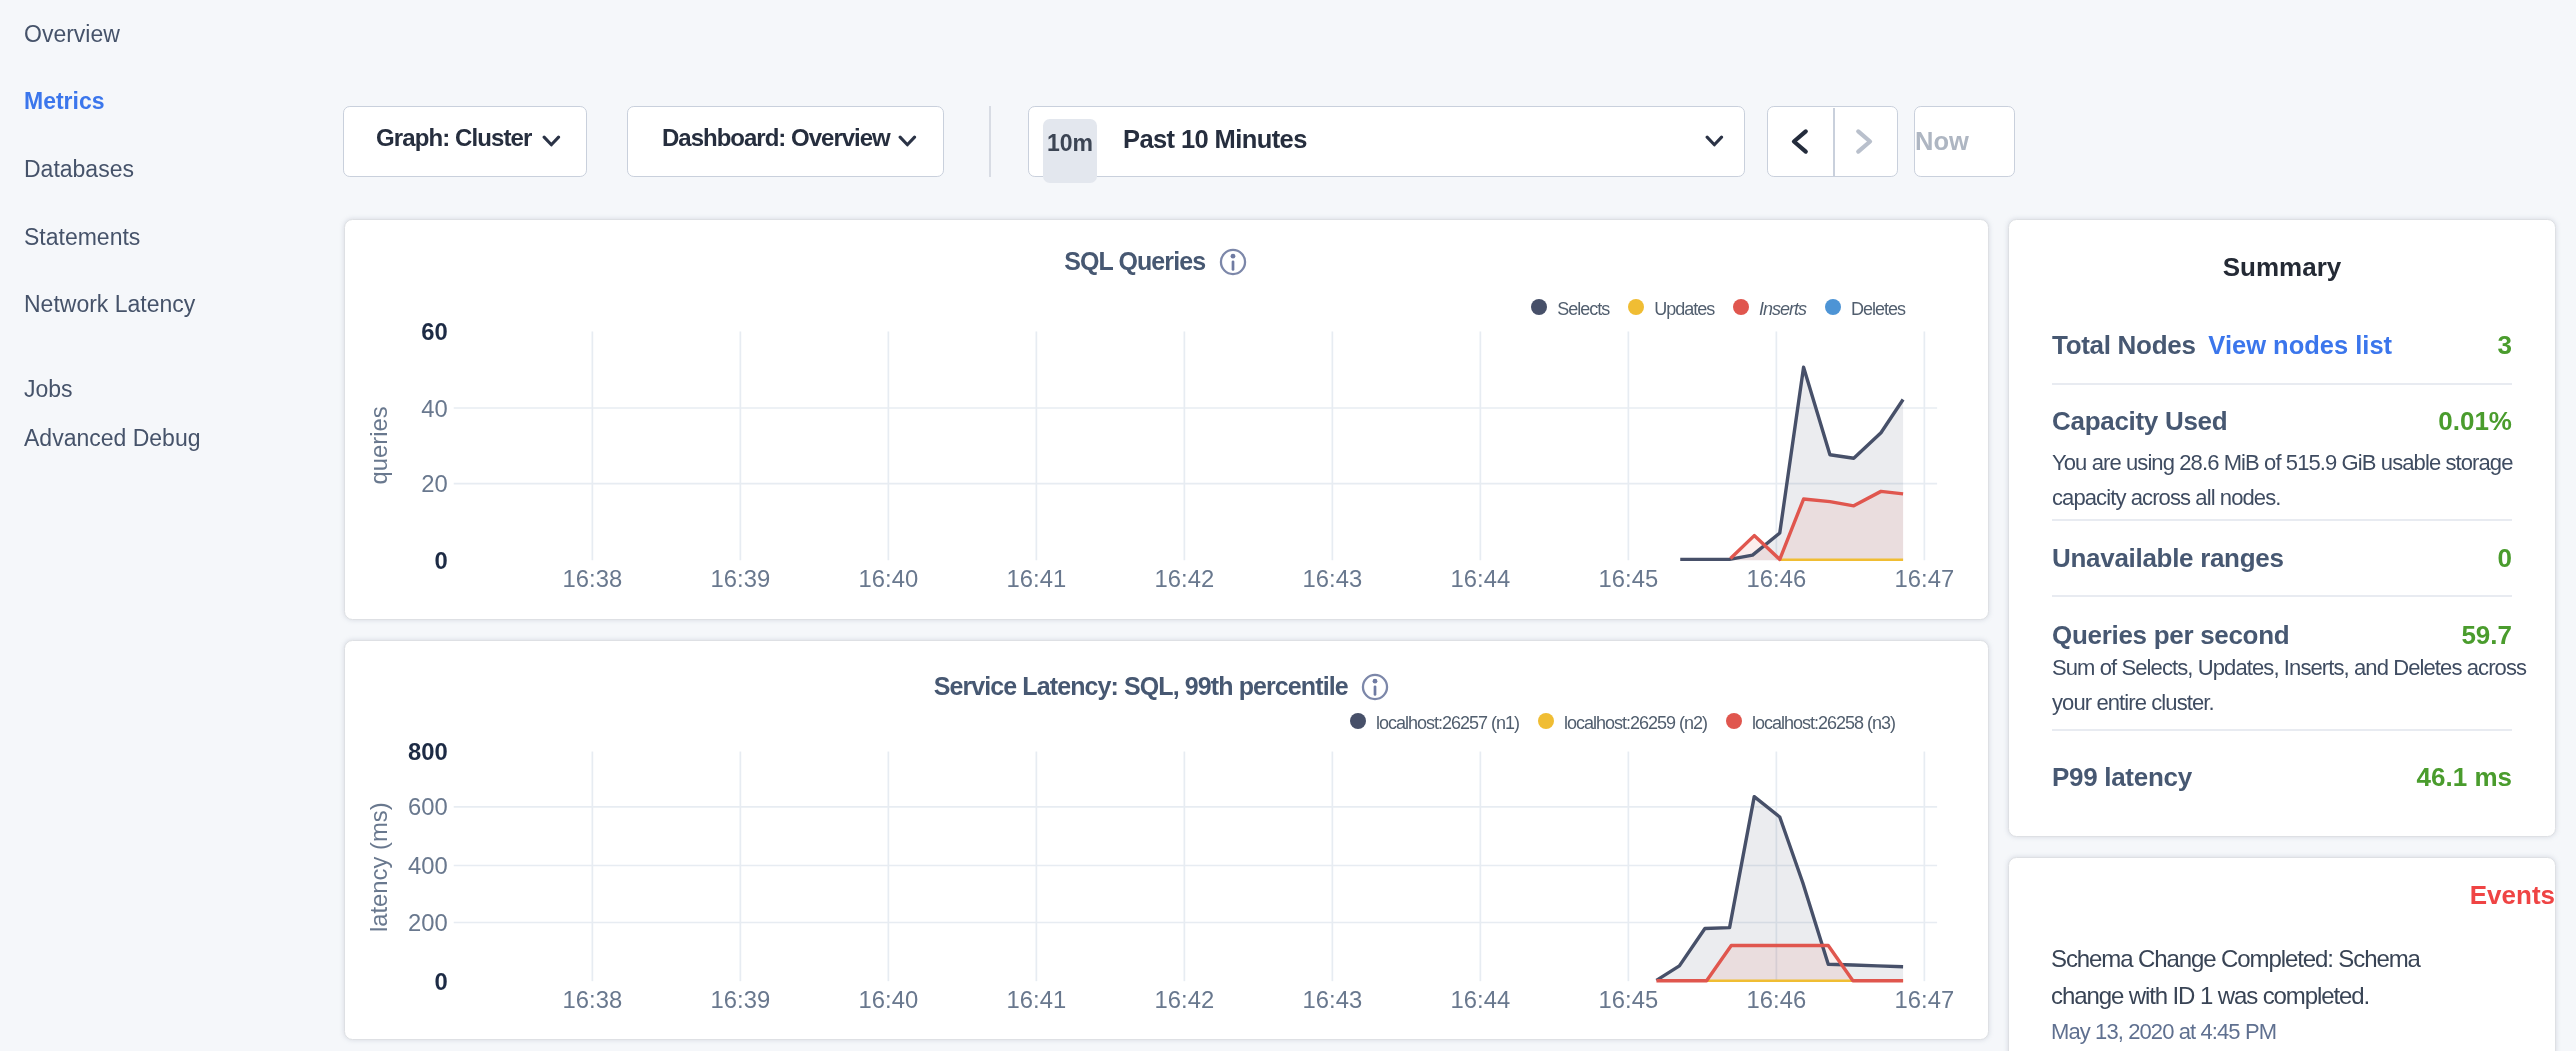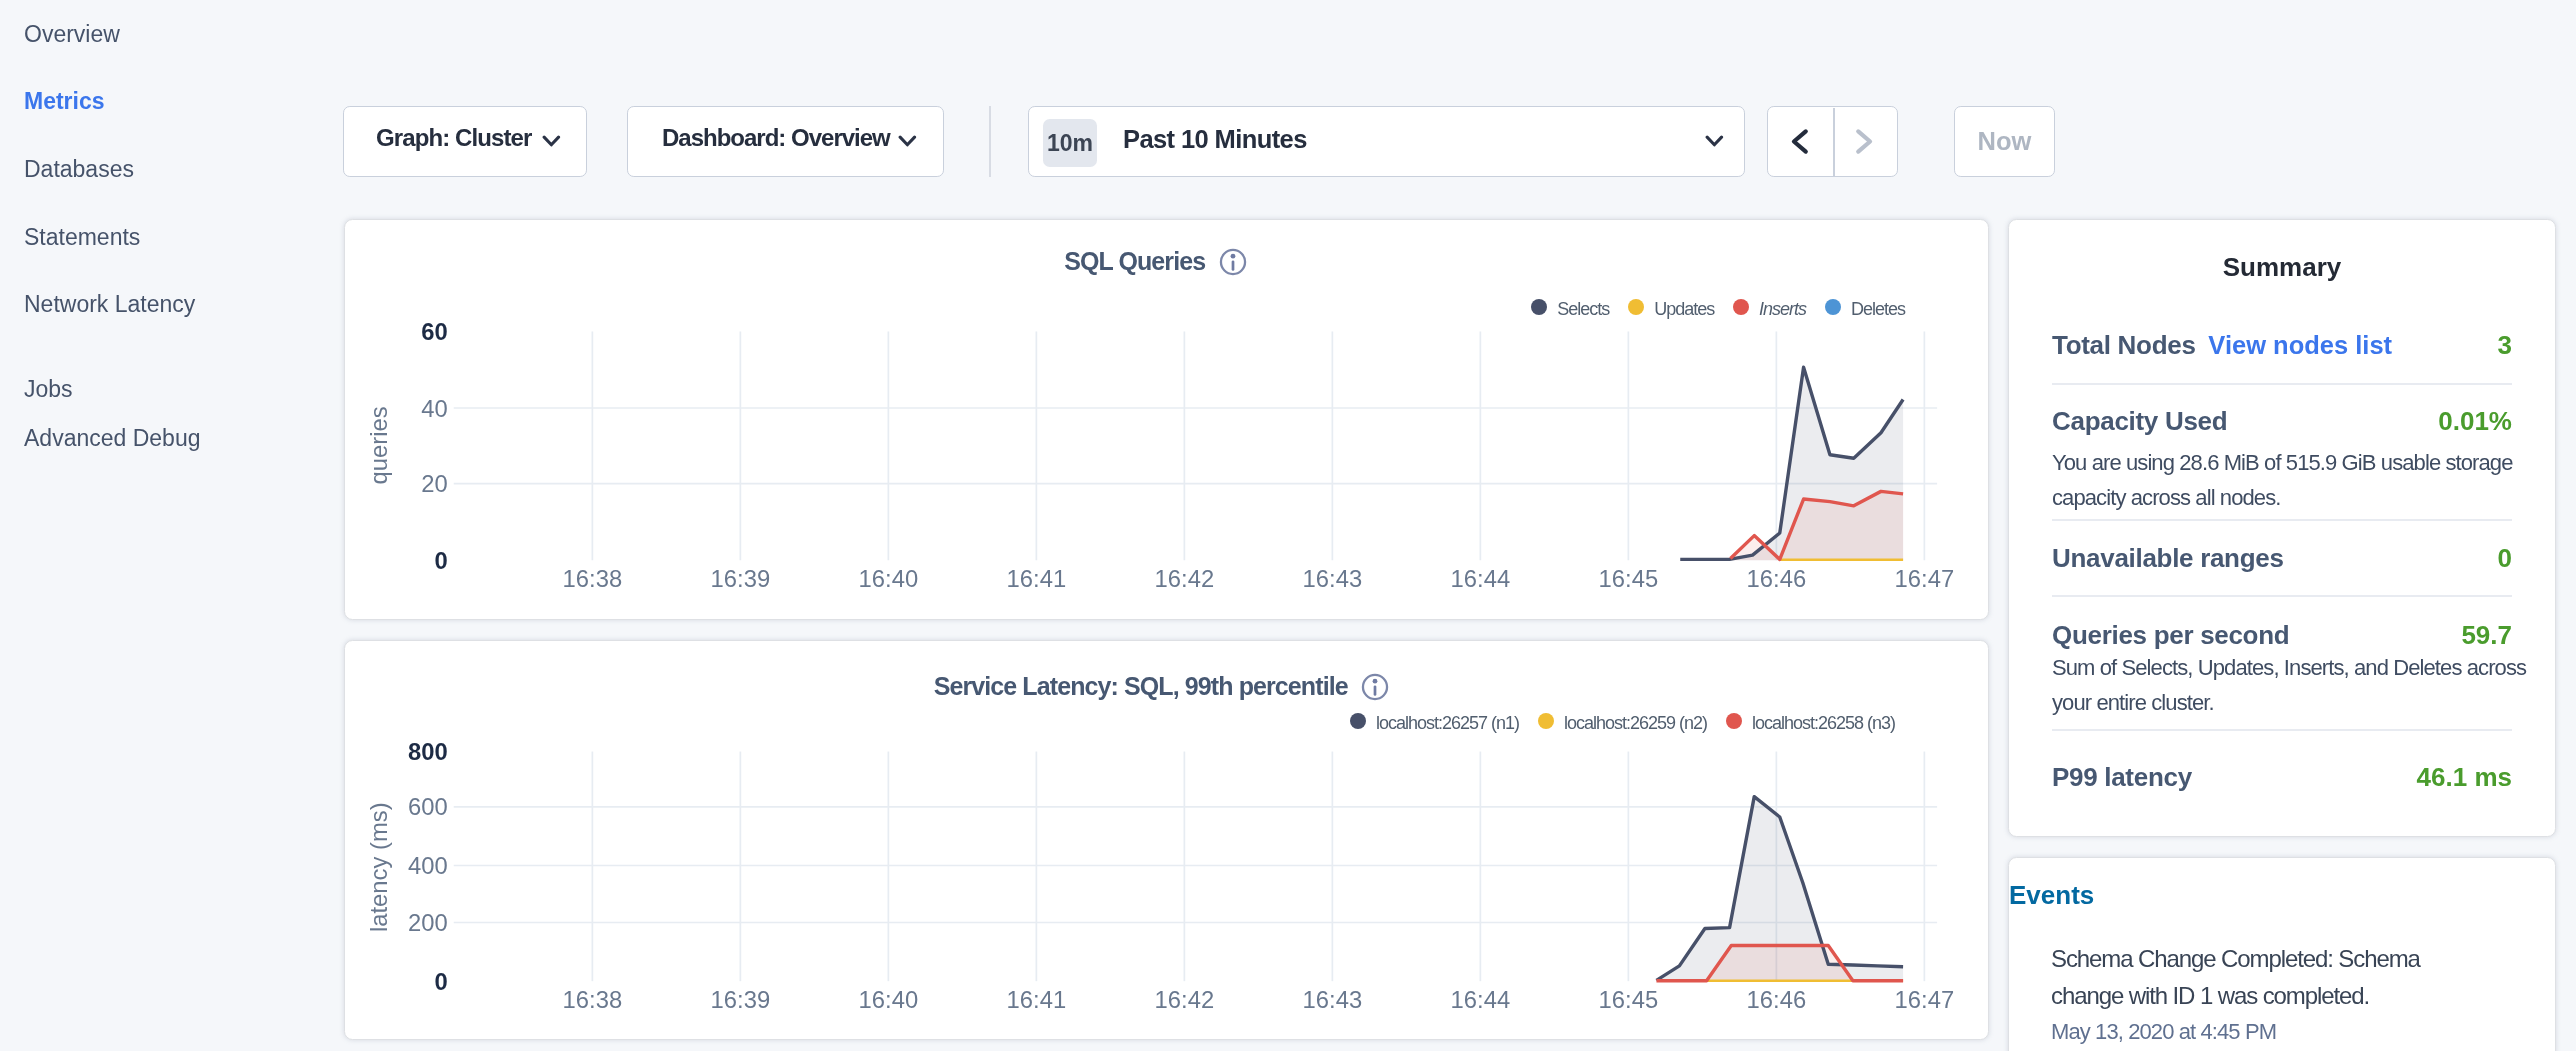--- a/index.html
+++ b/index.html
@@ -41,35 +41,35 @@
 
   <div class="ctl" style="left:627px; width:317px;"></div>
   <div class="abs ctltxt" style="left:662px; top:124px; letter-spacing:-1px;">Dashboard: Overview</div>
   <svg class="abs" style="left:898px; top:135px;" width="18.7" height="12.8" viewBox="0 0 22 15">
       <path d="M2.5 2.5 L11 11.5 L19.5 2.5" fill="none" stroke="#2b3346" stroke-width="3.6" stroke-linecap="round" stroke-linejoin="round"></path>
     </svg>
 
   <div class="abs" style="left:989px; top:106px; width:1.7px; height:71px; background:#d8dce4;"></div>
 
   <div class="ctl" style="left:1028px; width:717px;"></div>
-  <div class="abs" style="left:1043px; top:119px; width:54px; height:48px; background:#e3e7ee; border-radius:6.8px; text-align:center; font-size:23px; font-weight:700; color:#3c4554; line-height:48px;">10m</div>
+  <div class="abs" style="left:1043px; top:119px; width:54px; height:64px; background:#e3e7ee; border-radius:6.8px; text-align:center; font-size:23px; font-weight:700; color:#3c4554; line-height:48px;">10m</div>
   <div class="abs ctltxt" style="left:1123px; top:125px; font-size:25.5px; letter-spacing:-0.6px;">Past 10 Minutes</div>
   <svg class="abs" style="left:1705px; top:135px;" width="18.7" height="12.8" viewBox="0 0 22 15">
       <path d="M2.5 2.5 L11 11.5 L19.5 2.5" fill="none" stroke="#2b3346" stroke-width="3.6" stroke-linecap="round" stroke-linejoin="round"></path>
     </svg>
 
   <div class="ctl" style="left:1767px; width:131px;"></div>
   <div class="abs" style="left:1833px; top:108px; width:1.7px; height:68px; background:#c9d0dc;"></div>
   <svg class="abs" style="left:1788px; top:128px;" width="22" height="27" viewBox="0 0 26 32">
       <path d="M21 4 L7 16 L21 28" fill="none" stroke="#242c3c" stroke-width="5" stroke-linecap="round" stroke-linejoin="round"></path>
     </svg>
   <svg class="abs" style="left:1854px; top:128px;" width="22" height="27" viewBox="0 0 26 32">
       <path d="M5 4 L19 16 L5 28" fill="none" stroke="#b9c0cc" stroke-width="5" stroke-linecap="round" stroke-linejoin="round"></path>
     </svg>
-  <div class="ctl" style="left:1914px; width:101px; text-align:center; font-size:25.5px; font-weight:700; color:#aeb6c2; line-height:68px;margin-left:40px;">Now</div>
+  <div class="ctl" style="left:1914px; width:101px; text-align:left; font-size:25.5px; font-weight:700; color:#aeb6c2; line-height:68px;">Now</div>
 
   <div class="card" style="left:344px; top:219px; width:1645px; height:401px;"></div>
   <div class="abs charttitle" style="left:333px; top:247px; width:1645px;">SQL Queries<svg width="28" height="28" viewBox="0 0 33 33" style="vertical-align:-6px; margin-left:13.6px;">
         <circle cx="16.5" cy="16.5" r="14.2" fill="none" stroke="#7c87a9" stroke-width="2.7"></circle>
         <circle cx="16.5" cy="9.6" r="2.8" fill="#6f7ba2"></circle>
         <rect x="14.9" y="14.6" width="3.2" height="12.2" rx="1.6" fill="#6f7ba2"></rect>
       </svg></div>
   <div class="legend" style="right:671px; top:299px;">
     <span class="ldot" style="background:#475069;"></span>
       <span style="margin-right:18.7px;">Selects</span>
@@ -183,18 +183,18 @@
     <div class="sdivider" style="top:299px;"></div>
     <div class="srow" style="top:323px;"><span class="slabel">Unavailable ranges</span><span class="sval">0</span></div>
     <div class="sdivider" style="top:375px;"></div>
     <div class="srow" style="top:400px;"><span class="slabel">Queries per second</span><span class="sval">59.7</span></div>
     <div class="sdesc" style="left:43px; top:430px;">Sum of Selects, Updates, Inserts, and Deletes across<br>your entire cluster.</div>
     <div class="sdivider" style="top:509px;"></div>
     <div class="srow" style="top:542px;"><span class="slabel">P99 latency</span><span class="sval">46.1 ms</span></div>
   </div>
 
   <div class="card" style="left:2008px; top:857px; width:548px; height:247px;">
-    <div class="abs" style="left:0; top:22px; width:100%; text-align:left; font-size:26px; font-weight:700; color:#0369a1;">Events</div>
+    <div class="abs" style="left:0; top:22px; width:100%; text-align:right; font-size:26px; font-weight:700; color:#ef4444;">Events</div>
     <div class="abs" style="left:42px; top:82px; font-size:24px; letter-spacing:-1.1px; color:#394455; line-height:37px; white-space:nowrap;">Schema Change Completed: Schema<br>change with ID 1 was completed.</div>
     <div class="abs" style="left:42px; top:161px; font-size:22px; letter-spacing:-0.9px; color:#5f7090;">May 13, 2020 at 4:45 PM</div>
   </div>
 </div>
 
 
 </body></html>

